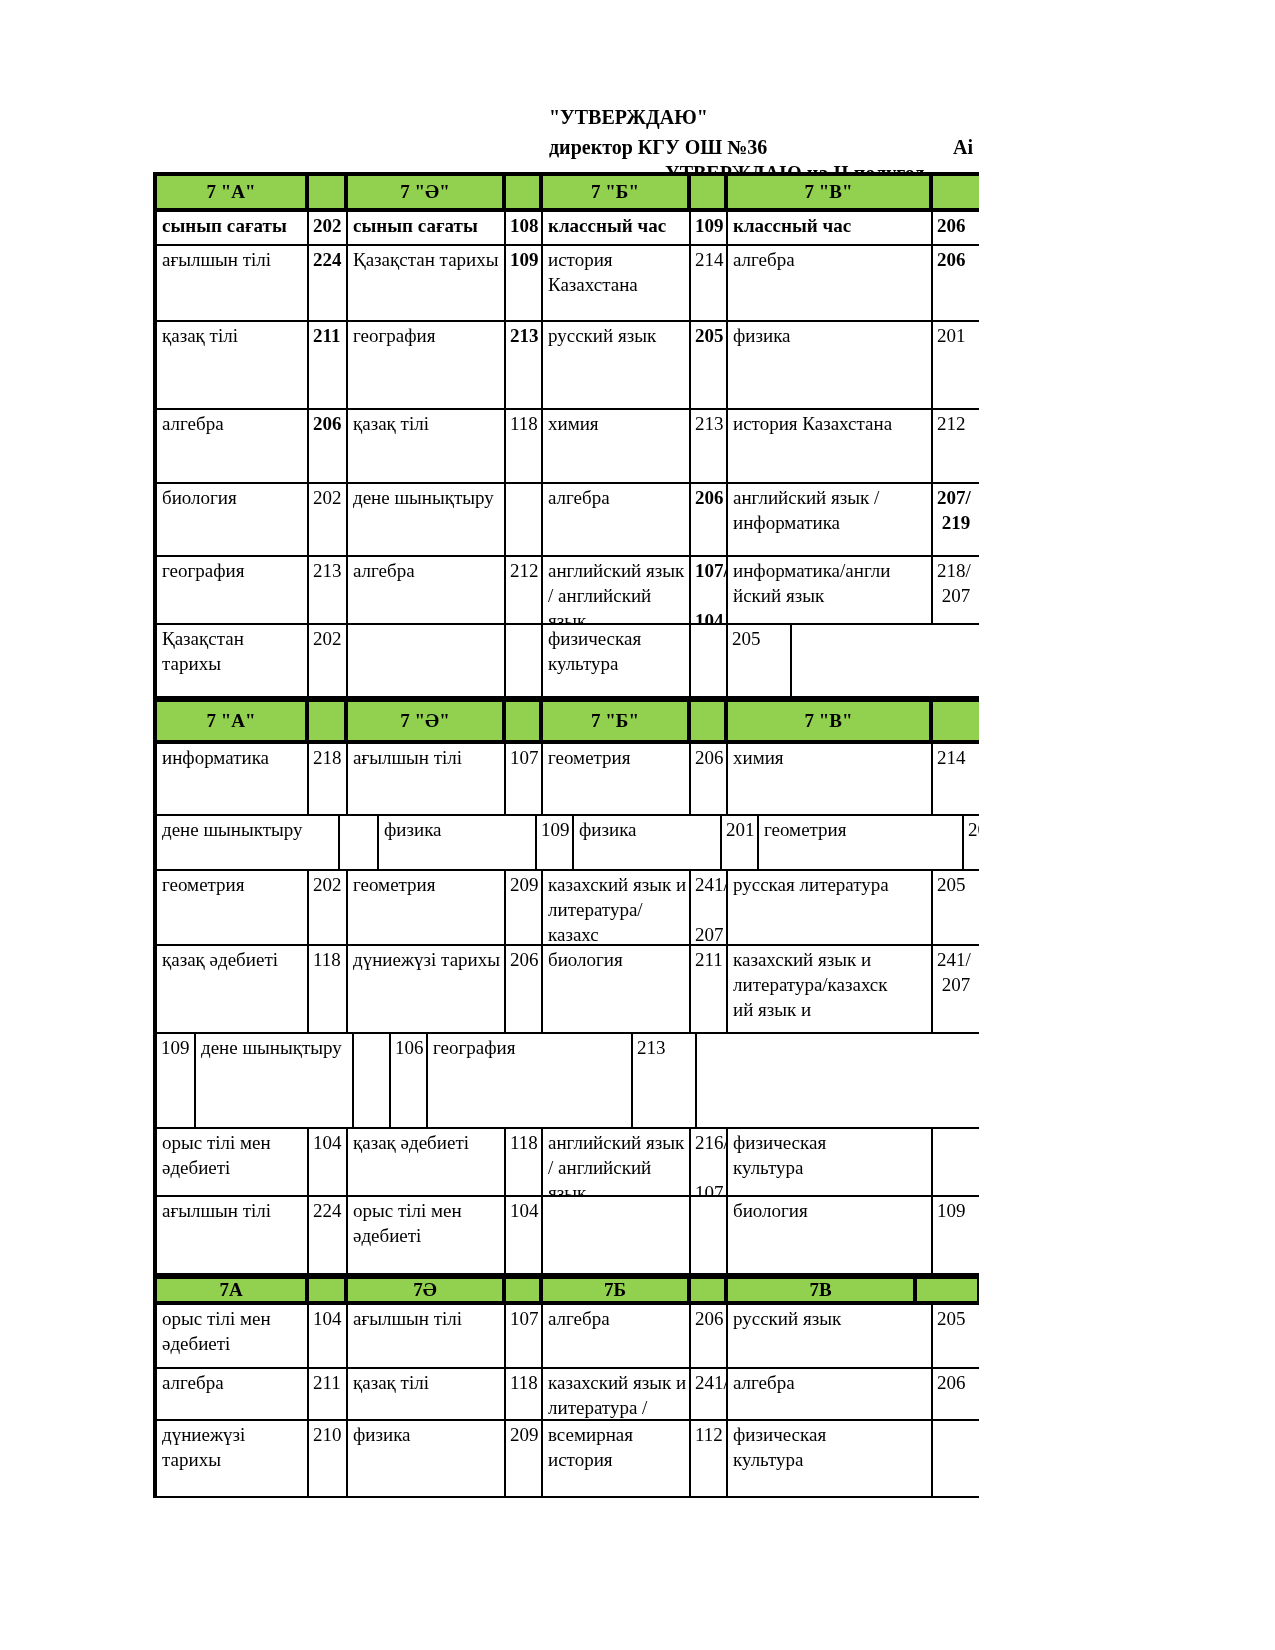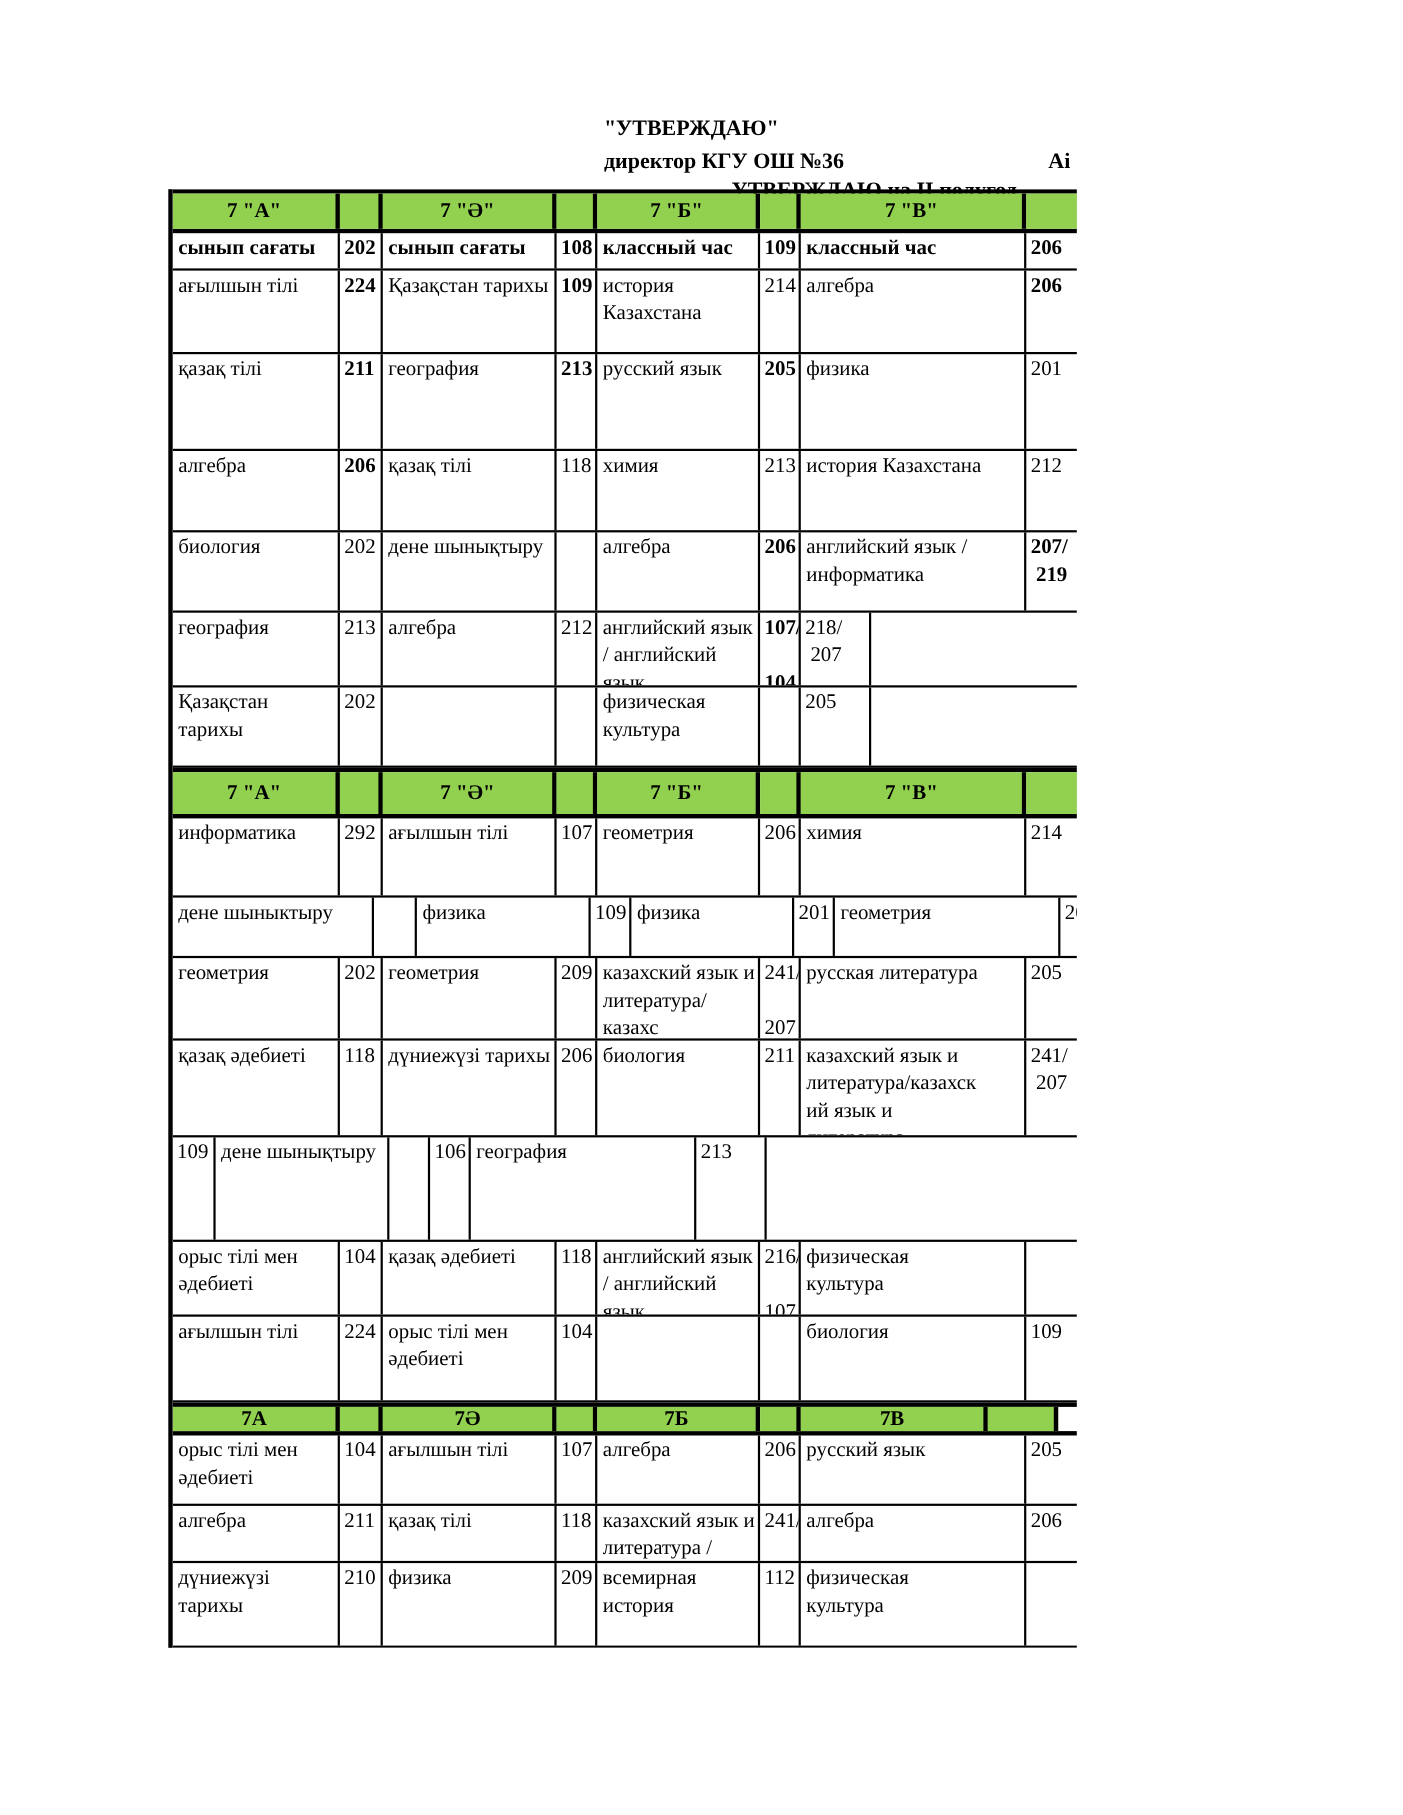--- a/index.html
+++ b/index.html
@@ -104,20 +104,22 @@
     </div>
     <div class="row" style="height: 68px;">
       <div class="cell scell" style="width: 152px;">география</div>
       <div class="cell rcell" style="width: 39px;">213</div>
       <div class="cell scell" style="width: 158px;">алгебра</div>
       <div class="cell rcell" style="width: 37px;">212</div>
       <div class="cell scell" style="width: 148px;">английский язык
 / английский язык</div>
       <div class="cell rcell b" style="width: 37px;">107/
  104</div>
+      <div class="cell scell" style="width: 205px;">информатика/англи
+йский язык</div>
       <div class="cell rcell" style="width: 64px;">218/
  207</div>
     </div>
     <div class="row" style="height: 73px;">
       <div class="cell scell" style="width: 152px;">Қазақстан тарихы</div>
       <div class="cell rcell" style="width: 39px;">202</div>
       <div class="cell scell" style="width: 158px;"></div>
       <div class="cell rcell" style="width: 37px;"></div>
       <div class="cell scell" style="width: 148px;">физическая
 культура</div>
@@ -129,21 +131,21 @@
       <div class="cell hcell" style="width: 39px; background: rgb(146, 208, 80);"></div>
       <div class="cell hcell" style="width: 158px; background: rgb(146, 208, 80);">7 "Ә"</div>
       <div class="cell hcell" style="width: 37px; background: rgb(146, 208, 80);"></div>
       <div class="cell hcell" style="width: 148px; background: rgb(146, 208, 80);">7 "Б"</div>
       <div class="cell hcell" style="width: 37px; background: rgb(146, 208, 80);"></div>
       <div class="cell hcell" style="width: 205px; background: rgb(146, 208, 80);">7 "В"</div>
       <div class="cell hcell" style="width: 64px; background: rgb(146, 208, 80);"></div>
     </div>
     <div class="row" style="height: 72px;">
       <div class="cell scell" style="width: 152px;">информатика</div>
-      <div class="cell rcell" style="width: 39px;">292</div>
+      <div class="cell rcell" style="width: 39px;">218</div>
       <div class="cell scell" style="width: 158px;">ағылшын тілі</div>
       <div class="cell rcell" style="width: 37px;">107</div>
       <div class="cell scell" style="width: 148px;">геометрия</div>
       <div class="cell rcell" style="width: 37px;">206</div>
       <div class="cell scell" style="width: 205px;">химия</div>
       <div class="cell rcell" style="width: 64px;">214</div>
     </div>
     <div class="row" style="height: 55px;">
       <div class="cell scell" style="width: 183px;">дене шыныктыру</div>
       <div class="cell rcell" style="width: 39px;"></div>
@@ -214,21 +216,21 @@
       <div class="cell scell" style="width: 205px;">биология</div>
       <div class="cell rcell" style="width: 64px;">109</div>
     </div>
     <div class="row header-row" style="height: 30px;">
       <div class="cell hcell" style="width: 152px; background: rgb(146, 208, 80);">7А</div>
       <div class="cell hcell" style="width: 39px; background: rgb(146, 208, 80);"></div>
       <div class="cell hcell" style="width: 158px; background: rgb(146, 208, 80);">7Ә</div>
       <div class="cell hcell" style="width: 37px; background: rgb(146, 208, 80);"></div>
       <div class="cell hcell" style="width: 148px; background: rgb(146, 208, 80);">7Б</div>
       <div class="cell hcell" style="width: 37px; background: rgb(146, 208, 80);"></div>
-      <div class="cell hcell" style="width: 170px; background: rgb(146, 208, 80);">7В</div>
+      <div class="cell hcell" style="width: 189px; background: rgb(146, 208, 80);">7В</div>
       <div class="cell hcell" style="width: 64px; background: rgb(146, 208, 80);"></div>
     </div>
     <div class="row" style="height: 64px;">
       <div class="cell scell" style="width: 152px;">орыс тілі мен
 әдебиеті</div>
       <div class="cell rcell" style="width: 39px;">104</div>
       <div class="cell scell" style="width: 158px;">ағылшын тілі</div>
       <div class="cell rcell" style="width: 37px;">107</div>
       <div class="cell scell" style="width: 148px;">алгебра</div>
       <div class="cell rcell" style="width: 37px;">206</div>

